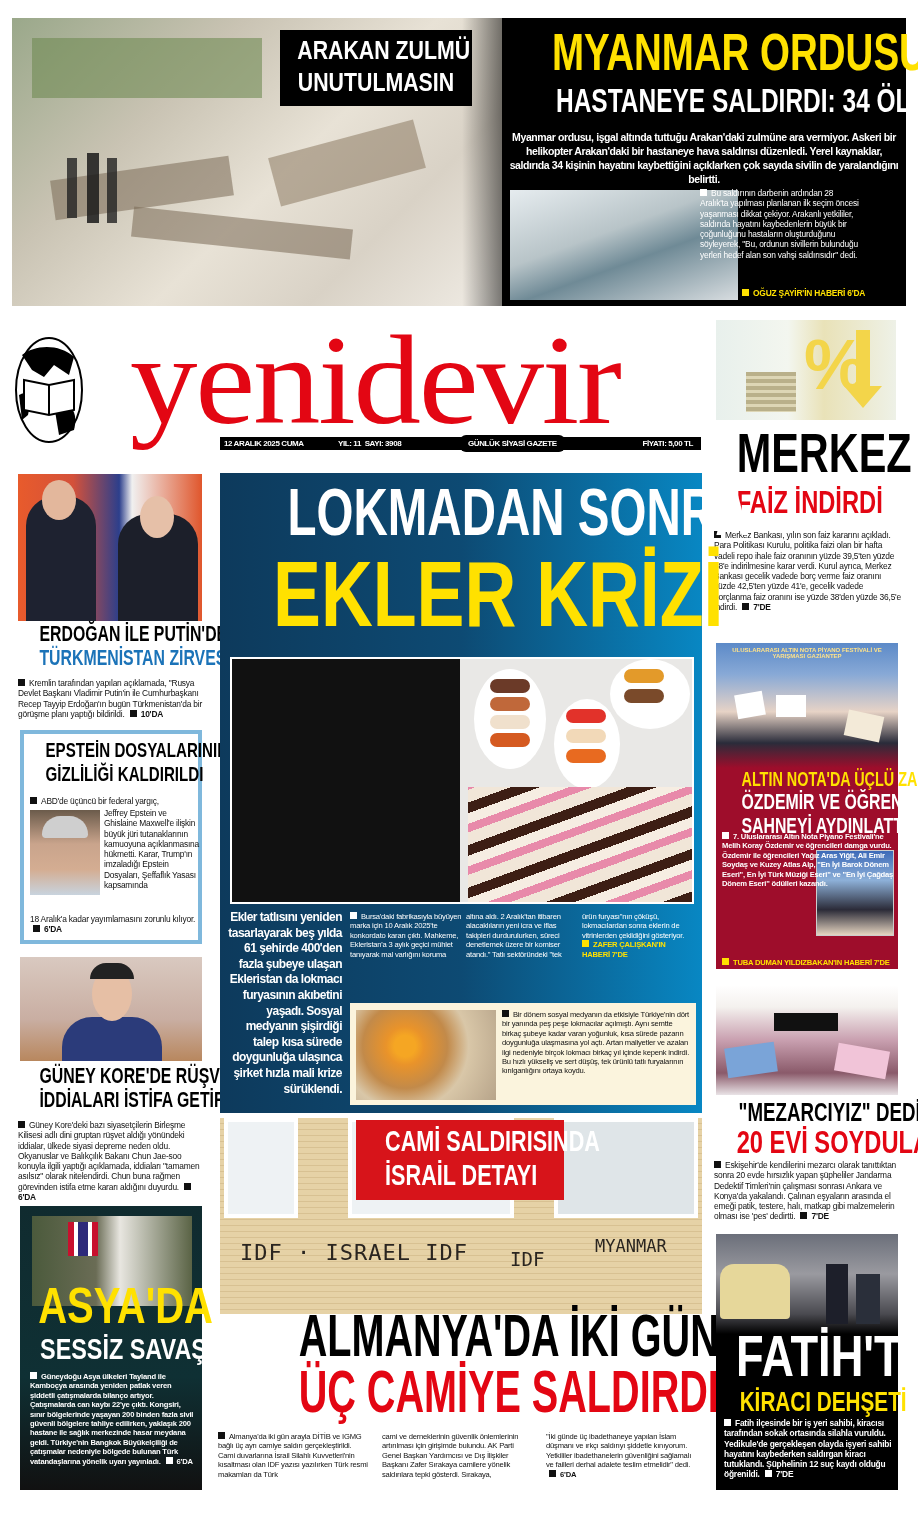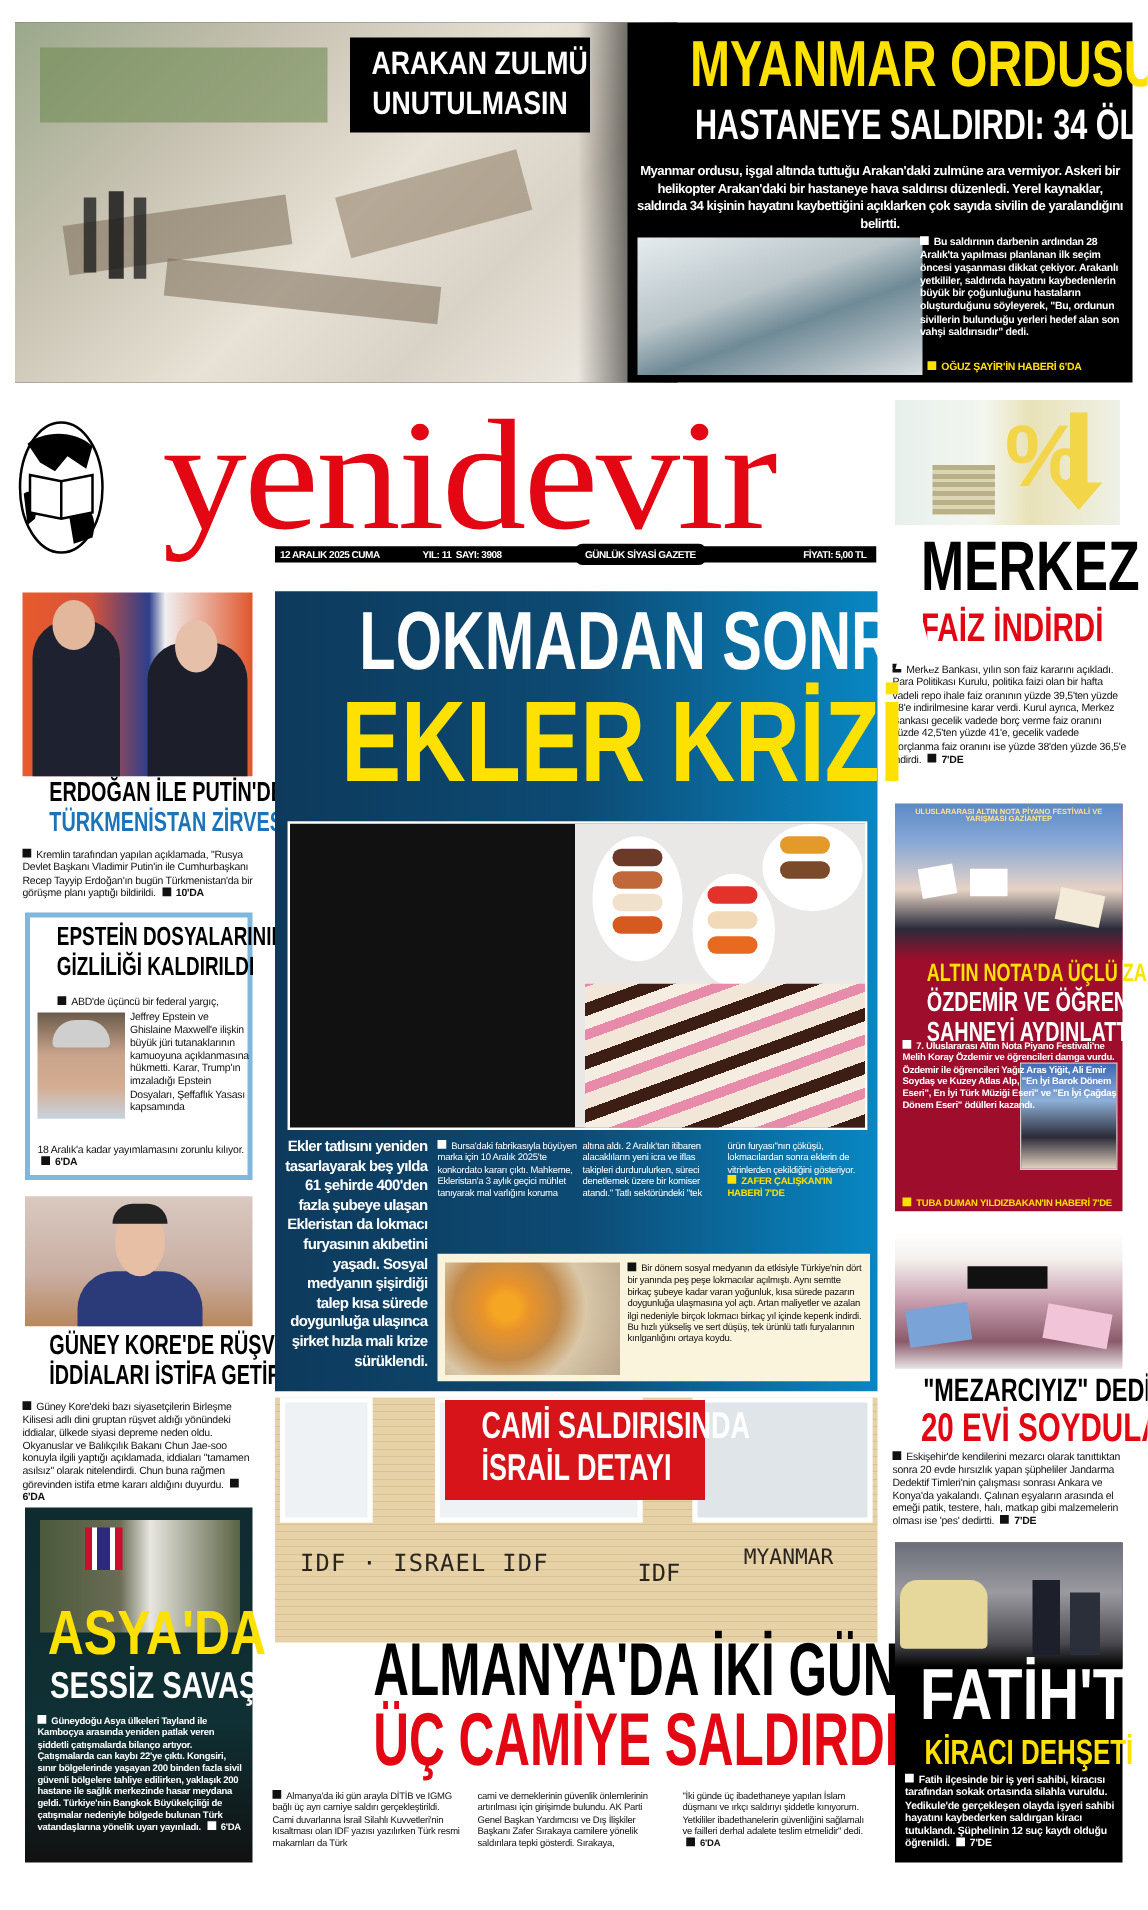--- a/index.html
+++ b/index.html
@@ -48,21 +48,21 @@
 <div class="abs" id="arakan-box">
   <span class="hd" style="font-size:26px;line-height:32px;transform:scaleX(.82)">ARAKAN ZULMÜ</span>
   <span class="hd" style="font-size:26px;line-height:32px;transform:scaleX(.82)">UNUTULMASIN</span>
 </div>
 <div class="abs" style="left:500px;top:24px;width:400px;text-align:center">
   <span class="hd" style="font-size:52px;line-height:56px;color:#ffe100;transform:scaleX(.74)">MYANMAR ORDUSU</span>
   <span class="hd" style="font-size:34px;line-height:40px;color:#fff;transform:scaleX(.72)">HASTANEYE SALDIRDI: 34 ÖLÜ</span>
 </div>
 <div class="abs" style="left:508px;top:130px;width:392px;color:#fff;font-size:10.5px;line-height:14px;font-weight:700;text-align:center;letter-spacing:-0.4px">Myanmar ordusu, işgal altında tuttuğu Arakan'daki zulmüne ara vermiyor. Askeri bir helikopter Arakan'daki bir hastaneye hava saldırısı düzenledi. Yerel kaynaklar, saldırıda 34 kişinin hayatını kaybettiğini açıklarken çok sayıda sivilin de yaralandığını belirtti.</div>
 <div class="abs" id="top-photo2"></div>
-<div class="abs body-s" style="left:736px;top:188px;width:160px;color:#fff;font-weight:700">
+<div class="abs body-s" style="left:700px;top:188px;width:160px;color:#fff;font-weight:400">
   <span class="sq"></span><span>Bu saldırının darbenin ardından 28 Aralık'ta yapılması planlanan ilk seçim öncesi yaşanması dikkat çekiyor. Arakanlı yetkililer, saldırıda hayatını kaybedenlerin büyük bir çoğunluğunu hastaların oluşturduğunu söyleyerek, "Bu, ordunun sivillerin bulunduğu yerleri hedef alan son vahşi saldırısıdır" dedi.</span>
 </div>
 <div class="abs body-s" style="left:742px;top:288px;width:160px;color:#ffe100;font-weight:700">
   <span class="sq"></span><span>OĞUZ ŞAYİR'İN HABERİ 6'DA</span>
 </div>
 
 <div class="abs" id="globe">
   <svg width="70" height="110" viewBox="0 0 70 110">
     <ellipse cx="35" cy="55" rx="33" ry="52" fill="#fff" stroke="#000" stroke-width="2"></ellipse>
     <path d="M8 20 C20 10,45 8,60 22 L55 40 L40 30 L30 42 L18 35 Z" fill="#000"></path>
@@ -108,21 +108,21 @@
 <div class="abs body-s" style="left:18px;top:678px;width:186px">
   <span class="sq"></span><span>Kremlin tarafından yapılan açıklamada, "Rusya Devlet Başkanı Vladimir Putin'in ile Cumhurbaşkanı Recep Tayyip Erdoğan'ın bugün Türkmenistan'da bir görüşme planı yaptığı bildirildi.</span>
   <span class="sq" style="margin-left:3px"></span><b>10'DA</b>
 </div>
 
 <div class="abs" style="left:20px;top:730px;width:182px;height:214px;border:4px solid #7fb8dc"></div>
 <div class="abs" style="left:20px;top:738px;width:182px;text-align:center">
   <span class="hd" style="font-size:21px;line-height:24px;color:#000;transform:scaleX(.72)">EPSTEİN DOSYALARININ</span>
   <span class="hd" style="font-size:21px;line-height:24px;color:#000;transform:scaleX(.72)">GİZLİLİĞİ KALDIRILDI</span>
 </div>
-<div class="abs body-s" style="left:46px;top:796px;width:170px">
+<div class="abs body-s" style="left:30px;top:796px;width:170px">
   <span class="sq"></span><span>ABD'de üçüncü bir federal yargıç,</span>
 </div>
 <div class="abs" style="left:30px;top:810px;width:70px;height:85px;background:linear-gradient(180deg,#6b5b4b 0%,#c9a48c 40%,#d4ad92 70%,#c8d3de 100%)">
   <div class="abs" style="left:12px;top:6px;width:46px;height:22px;background:#cfcfcf;border-radius:20px 20px 4px 4px"></div>
 </div>
 <div class="abs body-s" style="left:104px;top:808px;width:96px">Jeffrey Epstein ve Ghislaine Maxwell'e ilişkin büyük jüri tutanaklarının kamuoyuna açıklanmasına hükmetti. Karar, Trump'ın imzaladığı Epstein Dosyaları, Şeffaflık Yasası kapsamında</div>
 <div class="abs body-s" style="left:30px;top:914px;width:170px">
   <span>18 Aralık'a kadar yayımlamasını zorunlu kılıyor.</span>
   <span class="sq" style="margin-left:3px"></span><b>6'DA</b>
 </div>
@@ -189,21 +189,21 @@
 <div class="abs" id="lokma-box"></div>
 <div class="abs" style="left:356px;top:1010px;width:140px;height:90px;background:radial-gradient(circle at 35% 40%,#f5a623 0 10%,#e9932a 18%,#c28a4a 40%,#d9c7a8 60%,#b7a48a 100%)"></div>
 <div class="abs body-xs" style="left:502px;top:1010px;width:190px">
   <span class="sq"></span><span>Bir dönem sosyal medyanın da etkisiyle Türkiye'nin dört bir yanında peş peşe lokmacılar açılmıştı. Aynı semtte birkaç şubeye kadar varan yoğunluk, kısa sürede pazarın doygunluğa ulaşmasına yol açtı. Artan maliyetler ve azalan ilgi nedeniyle birçok lokmacı birkaç yıl içinde kepenk indirdi. Bu hızlı yükseliş ve sert düşüş, tek ürünlü tatlı furyalarının kırılganlığını ortaya koydu.</span>
 </div>
 
 <div class="abs" style="left:220px;top:1118px;width:482px;height:196px;background:repeating-linear-gradient(180deg,#e6d2a6 0 5px,#d8c192 5px 6px)">
   <div class="abs" style="left:4px;top:0;width:74px;height:100px;background:#eef2f4;border:4px solid #fff"></div>
   <div class="abs" style="left:128px;top:0;width:166px;height:100px;background:#eef2f4;border:4px solid #fff"></div>
   <div class="abs" style="left:334px;top:0;width:144px;height:100px;background:#dfe5e8;border:4px solid #fff"></div>
-  <div class="abs" style="left:20px;top:122px;font-family:'DejaVu Sans Mono',monospace;font-size:19px;color:#2a2520;letter-spacing:1px">IDF · ISRAEL IDF</div>
+  <div class="abs" style="left:20px;top:122px;font-family:'DejaVu Sans Mono',monospace;font-size:22px;color:#2a2520;letter-spacing:1px">IDF · ISRAEL IDF</div>
   <div class="abs" style="left:290px;top:130px;font-family:'DejaVu Sans Mono',monospace;font-size:19px;color:#2a2520">IDF</div>
   <div class="abs" style="left:375px;top:118px;font-family:'DejaVu Sans Mono',monospace;font-size:17px;color:#2a2520">MYANMAR</div>
 </div>
 <div class="abs" style="left:356px;top:1120px;width:208px;height:80px;background:#d7141a;text-align:center;padding-top:4px">
   <span class="hd" style="font-size:30px;line-height:34px;color:#fff;transform:scaleX(.72)">CAMİ SALDIRISINDA</span>
   <span class="hd" style="font-size:30px;line-height:34px;color:#fff;transform:scaleX(.72)">İSRAİL DETAYI</span>
 </div>
 <div class="abs" style="left:215px;top:1308px;width:492px;text-align:center">
   <span class="hd" style="font-size:60px;line-height:56px;color:#000;transform:scaleX(.66)">ALMANYA'DA İKİ GÜNDE</span>
   <span class="hd" style="font-size:60px;line-height:56px;color:#e30613;transform:scaleX(.66)">ÜÇ CAMİYE SALDIRDILAR</span>

